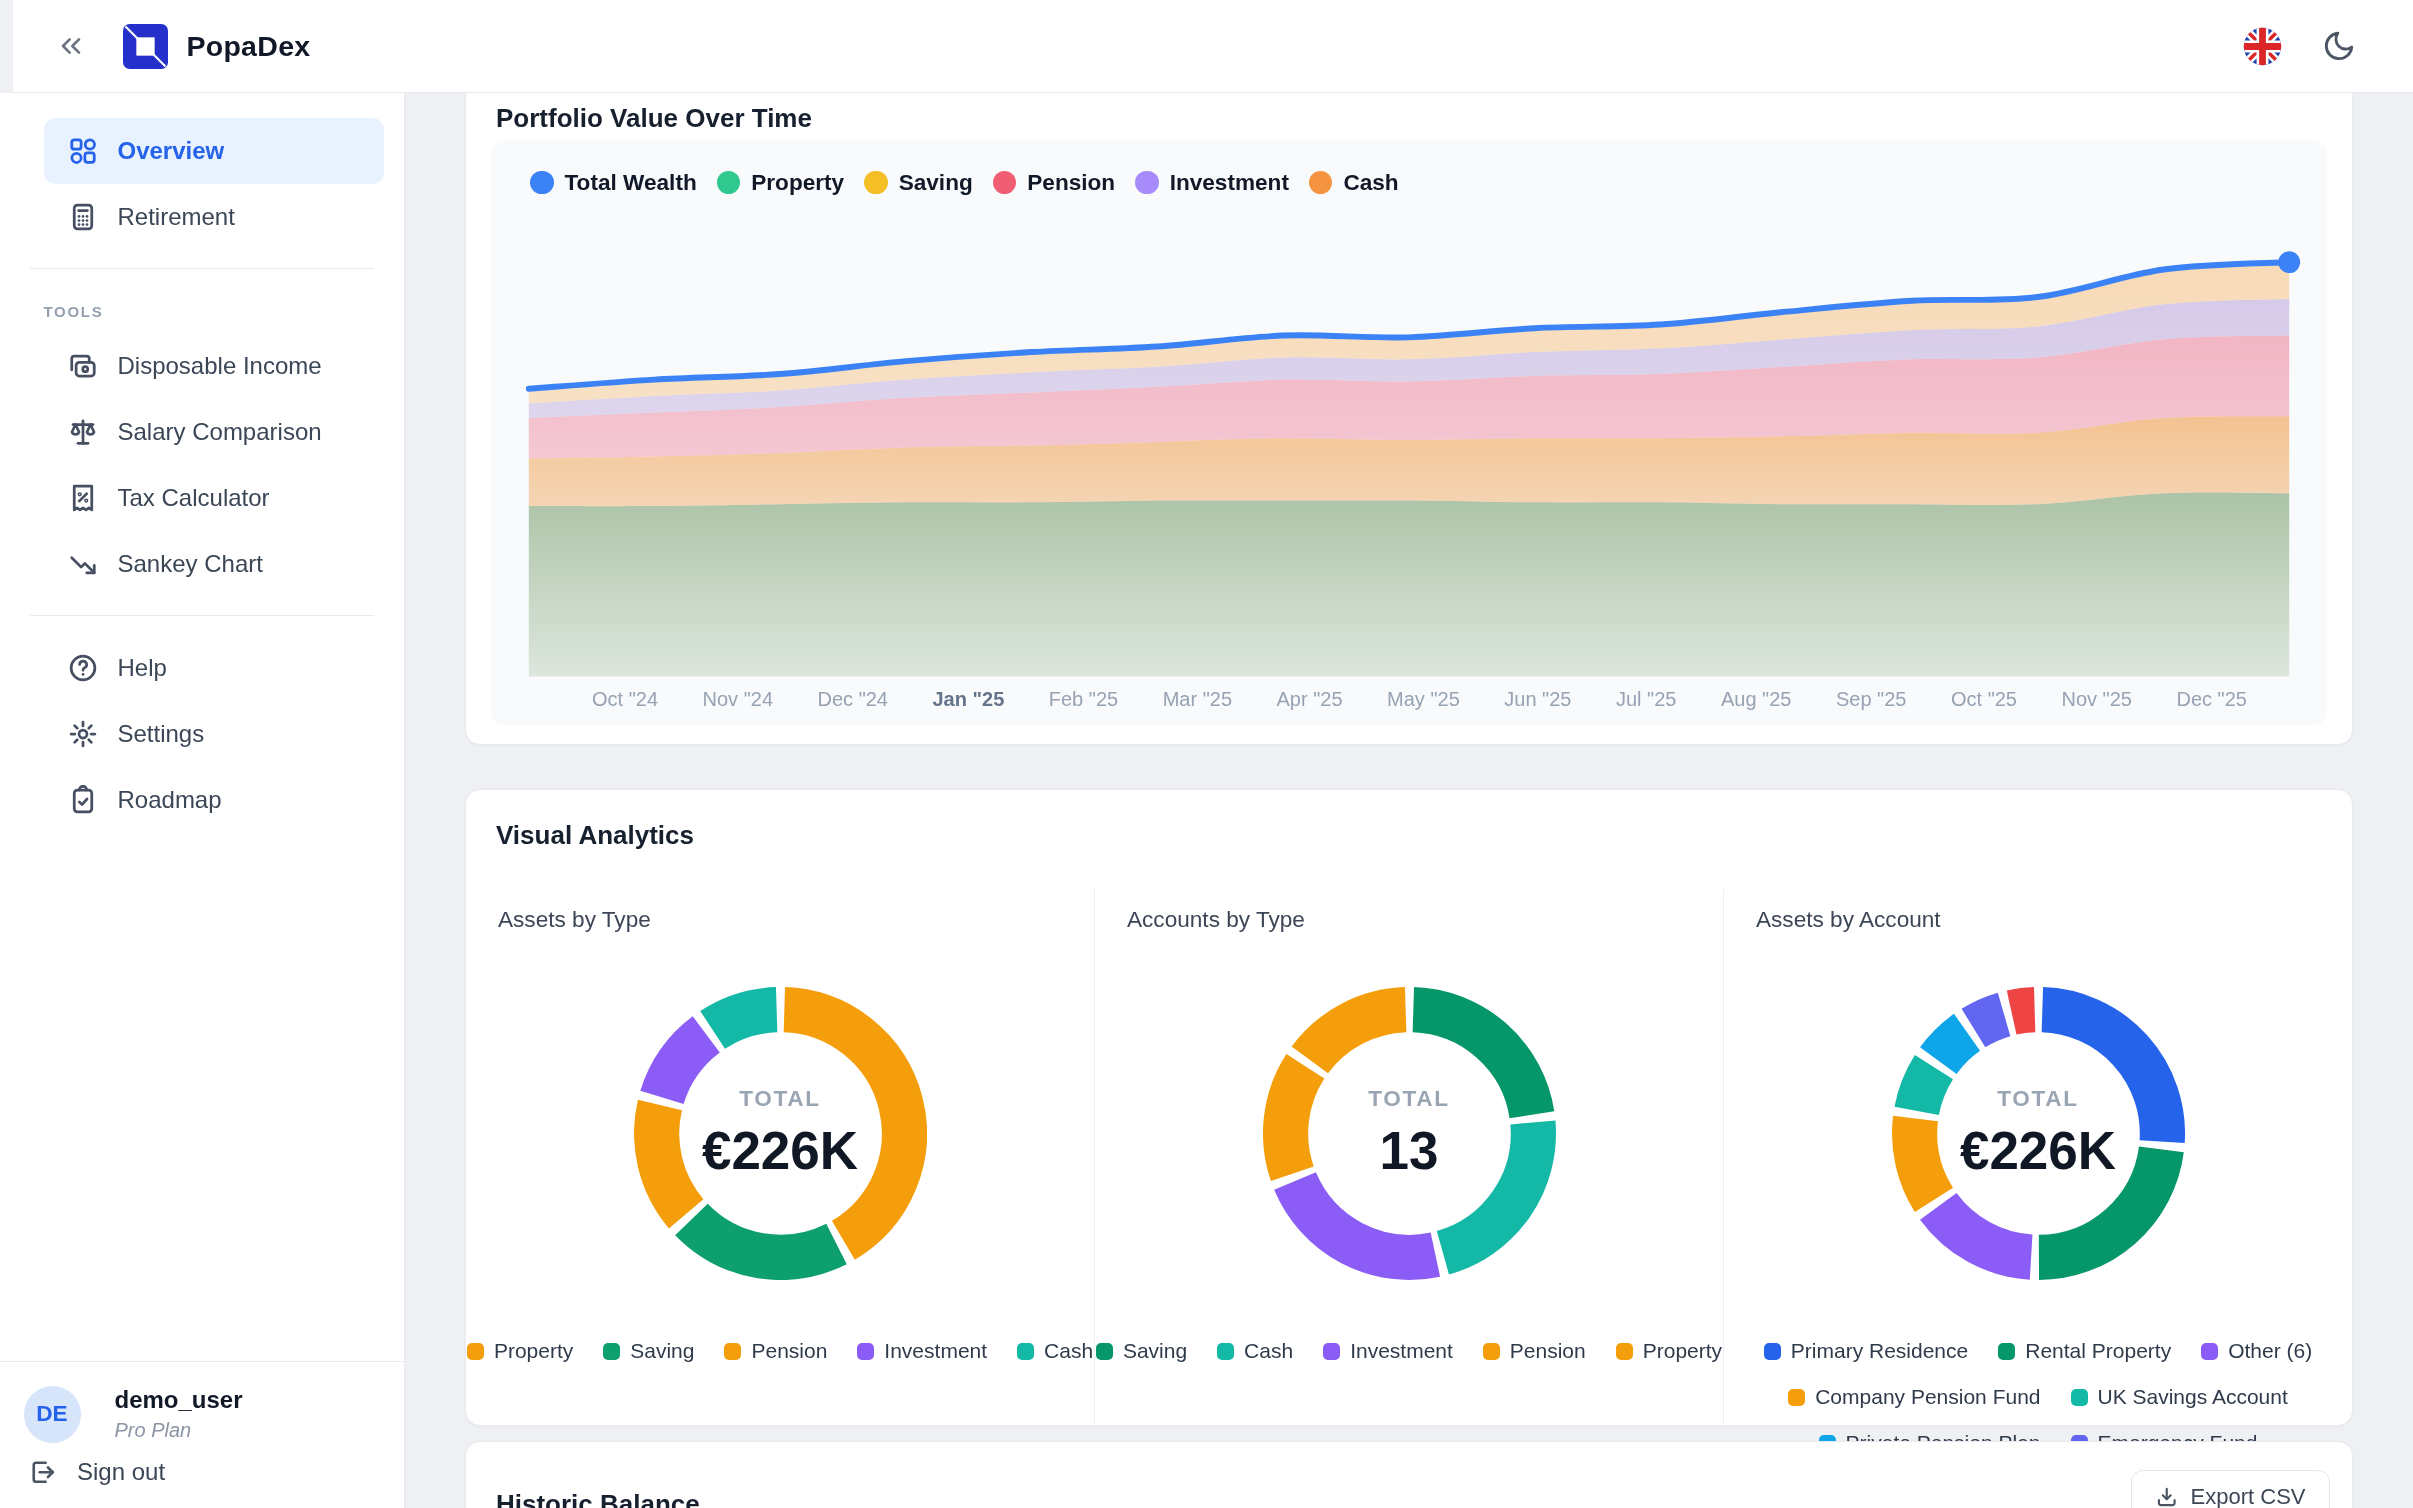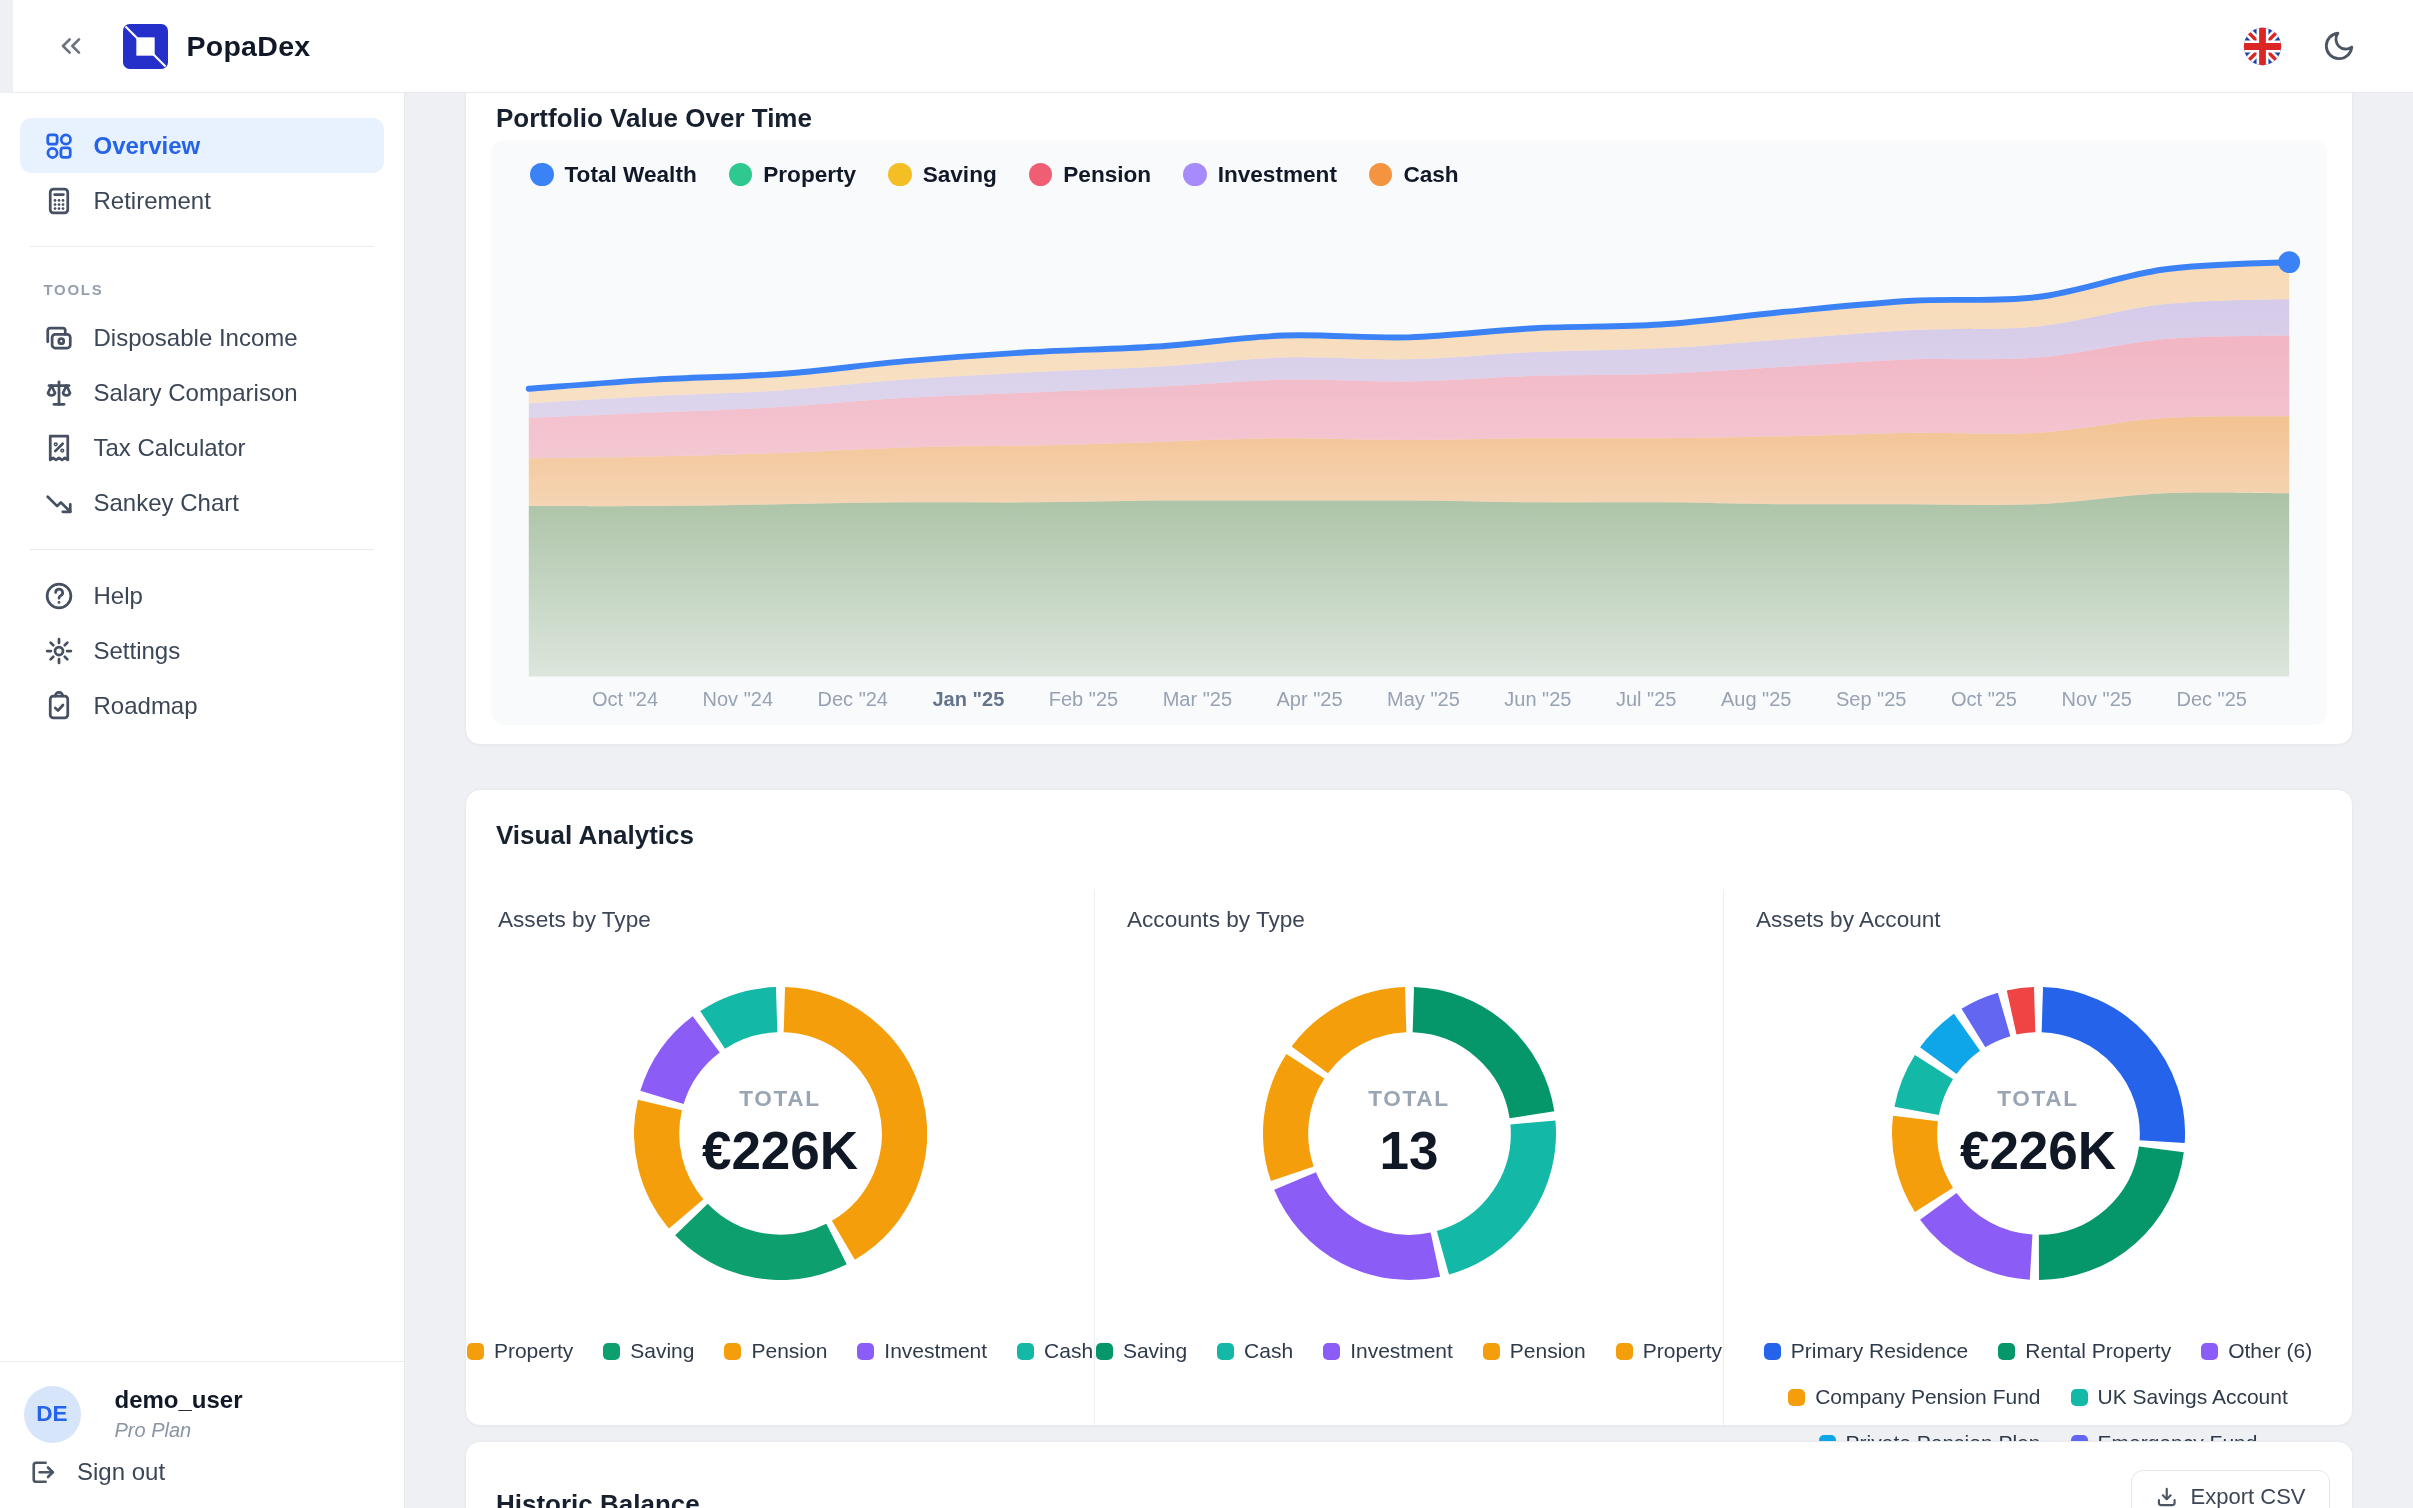--- a/index.html
+++ b/index.html
@@ -14,22 +14,22 @@
                   color:#6b7280; cursor:pointer; background:none; border:none; }
   .brand { display:flex; align-items:center; gap:18.4px; margin-left:34px; }
   .brand-name { font-size:28.5px; font-weight:bold; color:#111827; letter-spacing:0.3px; }
   .header-right { margin-left:auto; display:flex; align-items:center; gap:40px; margin-right:70px; }
   .flag-btn, .theme-btn { background:none; border:none; cursor:pointer; display:flex; align-items:center; justify-content:center; }
 
   
   .sidebar { position:absolute; top:93px; left:0; bottom:0; width:405px; background:#ffffff;
              border-right:0.8px solid #e8eaed; z-index:30; }
   .nav { padding:25px 20px 0 20px; }
-  .nav-item { display:flex; align-items:center; gap:20px; height:55px; padding:0 0 0 23.5px; border-radius:11.7px;
-              font-size:24px; color:#3b4656; cursor:pointer; }
+  .nav-item { display:flex; align-items:center; gap:20px; height:66px; padding:0 0 0 23.5px; border-radius:11.7px;
+              font-size:24px; color:#3b4656; cursor:pointer;margin-left:24px; }
   .nav-item .nicon { width:30px; height:30px; color:#475063; flex:0 0 30px; }
   .nav-item.active { background:#e8f1fe; color:#2563eb; font-weight:bold; }
   .nav-item.active .nicon { color:#2563eb; }
   .nav-divider { height:0.8px; background:#e9ebee; margin:18.4px 10px; }
   .nav-section-label { font-size:15px; font-weight:bold; letter-spacing:1.7px; color:#95a0af; padding:15px 0 13.4px 23.5px; }
   .sidebar-footer { position:absolute; left:0; right:0; bottom:0; border-top:0.8px solid #e9ebee; padding:23.5px 20px 22px 23.5px; background:#fff; }
   .user-row { display:flex; align-items:center; gap:34px; }
   .avatar { width:57px; height:57px; border-radius:50%; background:#d7e5fb; color:#2563eb; font-weight:bold;
             font-size:22.6px; display:flex; align-items:center; justify-content:center; }
   .user-name { font-size:24px; font-weight:bold; color:#111827; }
@@ -40,21 +40,21 @@
 
   
   .main { position:absolute; left:405px; top:93px; right:0; bottom:0; padding:0 60px; overflow:hidden; }
   .card { background:#ffffff; border:0.8px solid #e9ebee; border-radius:15px; box-shadow:0 0.8px 1.7px rgba(16,24,40,.04); }
   .card-title { font-size:26px; font-weight:bold; color:#16202e; }
 
   
   .portfolio-card { position:relative; margin-top:-18.4px; height:670px; }
   .portfolio-card .card-title { position:absolute; top:27px; left:30px; }
   .chart-panel { position:absolute; top:64px; left:25px; right:25px; height:585px; background:#f8fafc; border-radius:13.4px; }
-  .pv-legend { position:absolute; top:22px; left:39px; display:flex; align-items:center; gap:32px; }
+  .pv-legend { position:absolute; top:30px; left:39px; display:flex; align-items:center; gap:20px; }
   .lg-item { display:flex; align-items:center; gap:11px; font-size:22.6px; font-weight:bold; color:#111827; }
   .lg-dot { width:23.5px; height:23.5px; border-radius:50%; }
   .pv-svg { position:absolute; top:92px; left:0; width:100%; height:453px; }
   .pv-months { position:absolute; bottom:13.4px; left:0; right:0; padding:0 80px 0 101px; display:flex;
                justify-content:space-between; font-size:20px; color:#97a2b3; }
   .pv-months span.em { color:#64748b; font-weight:bold; }
 
   
   .va-card { position:relative; margin-top:44px; height:637px; }
   .va-card .card-title { position:absolute; top:30px; left:30px; }

